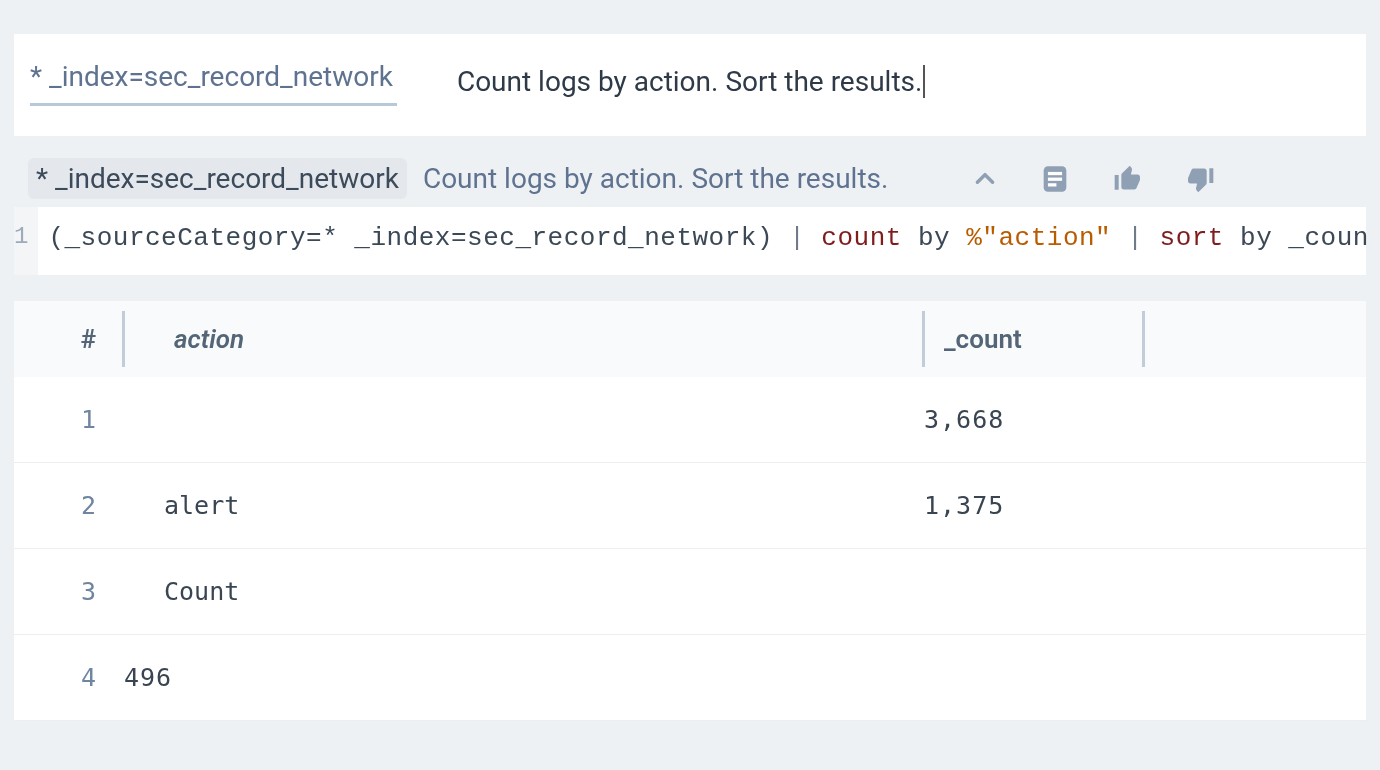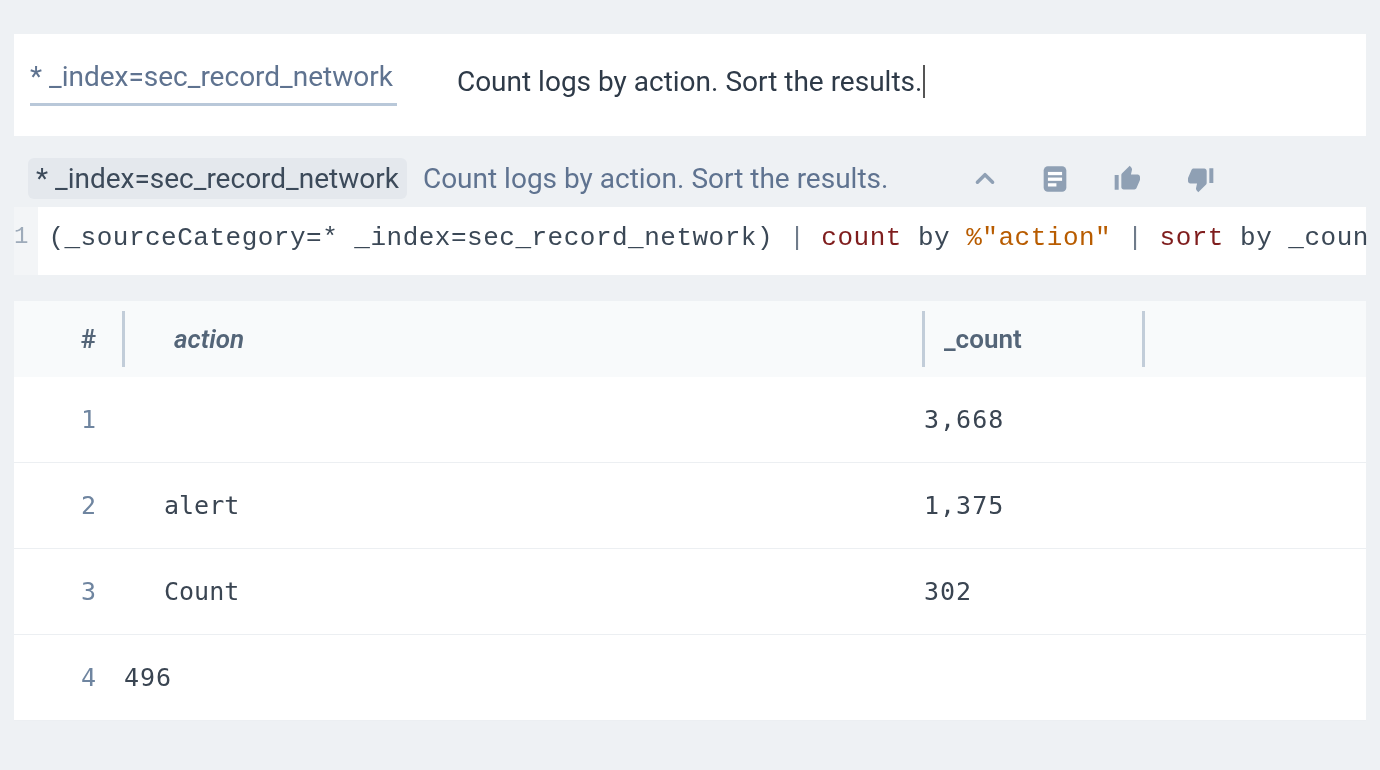--- a/index.html
+++ b/index.html
@@ -209,21 +209,20 @@
   </div>
   <div class="trow">
     <div class="td-idx">2</div>
     <div class="td-action">alert</div>
     <div class="td-count">1,375</div>
     <div></div>
   </div>
   <div class="trow">
     <div class="td-idx">3</div>
     <div class="td-action">Count</div>
-    <div class="td-count">302</div>
     <div></div>
   </div>
   <div class="trow">
     <div class="td-idx">4</div>
     <div class="td-count">496</div>
     <div></div>
   </div>
 </div>
 
 </body></html>

